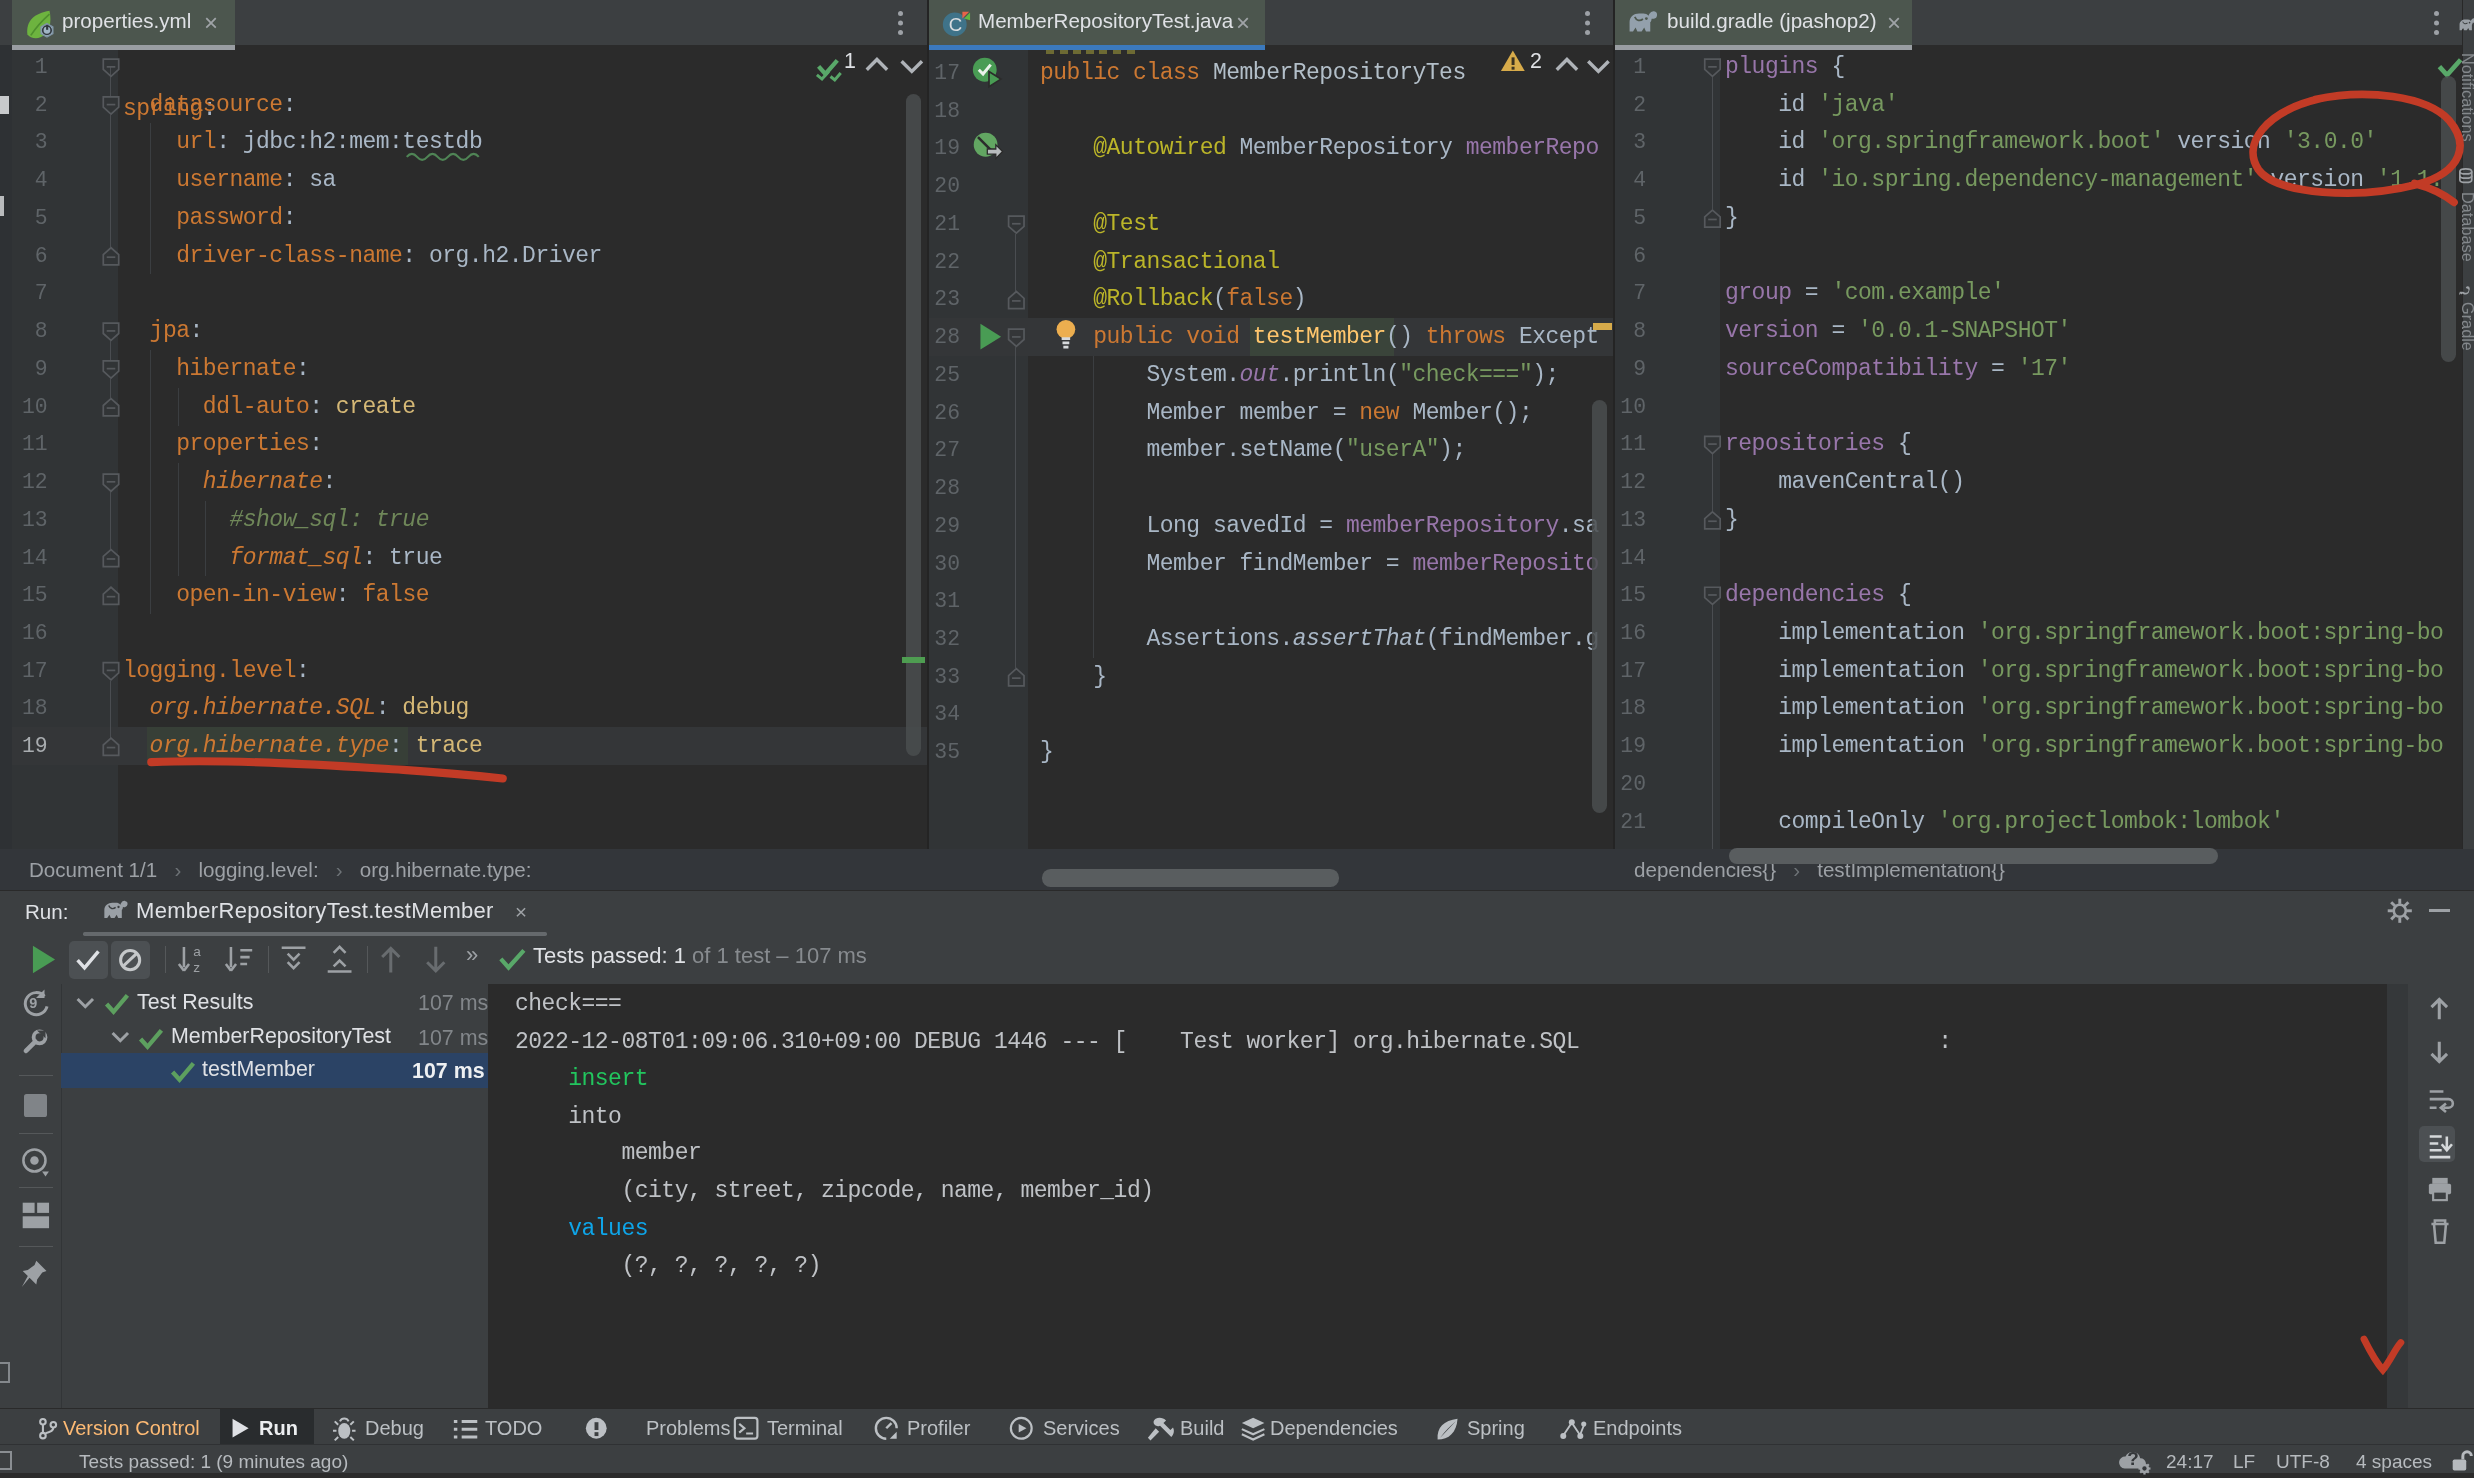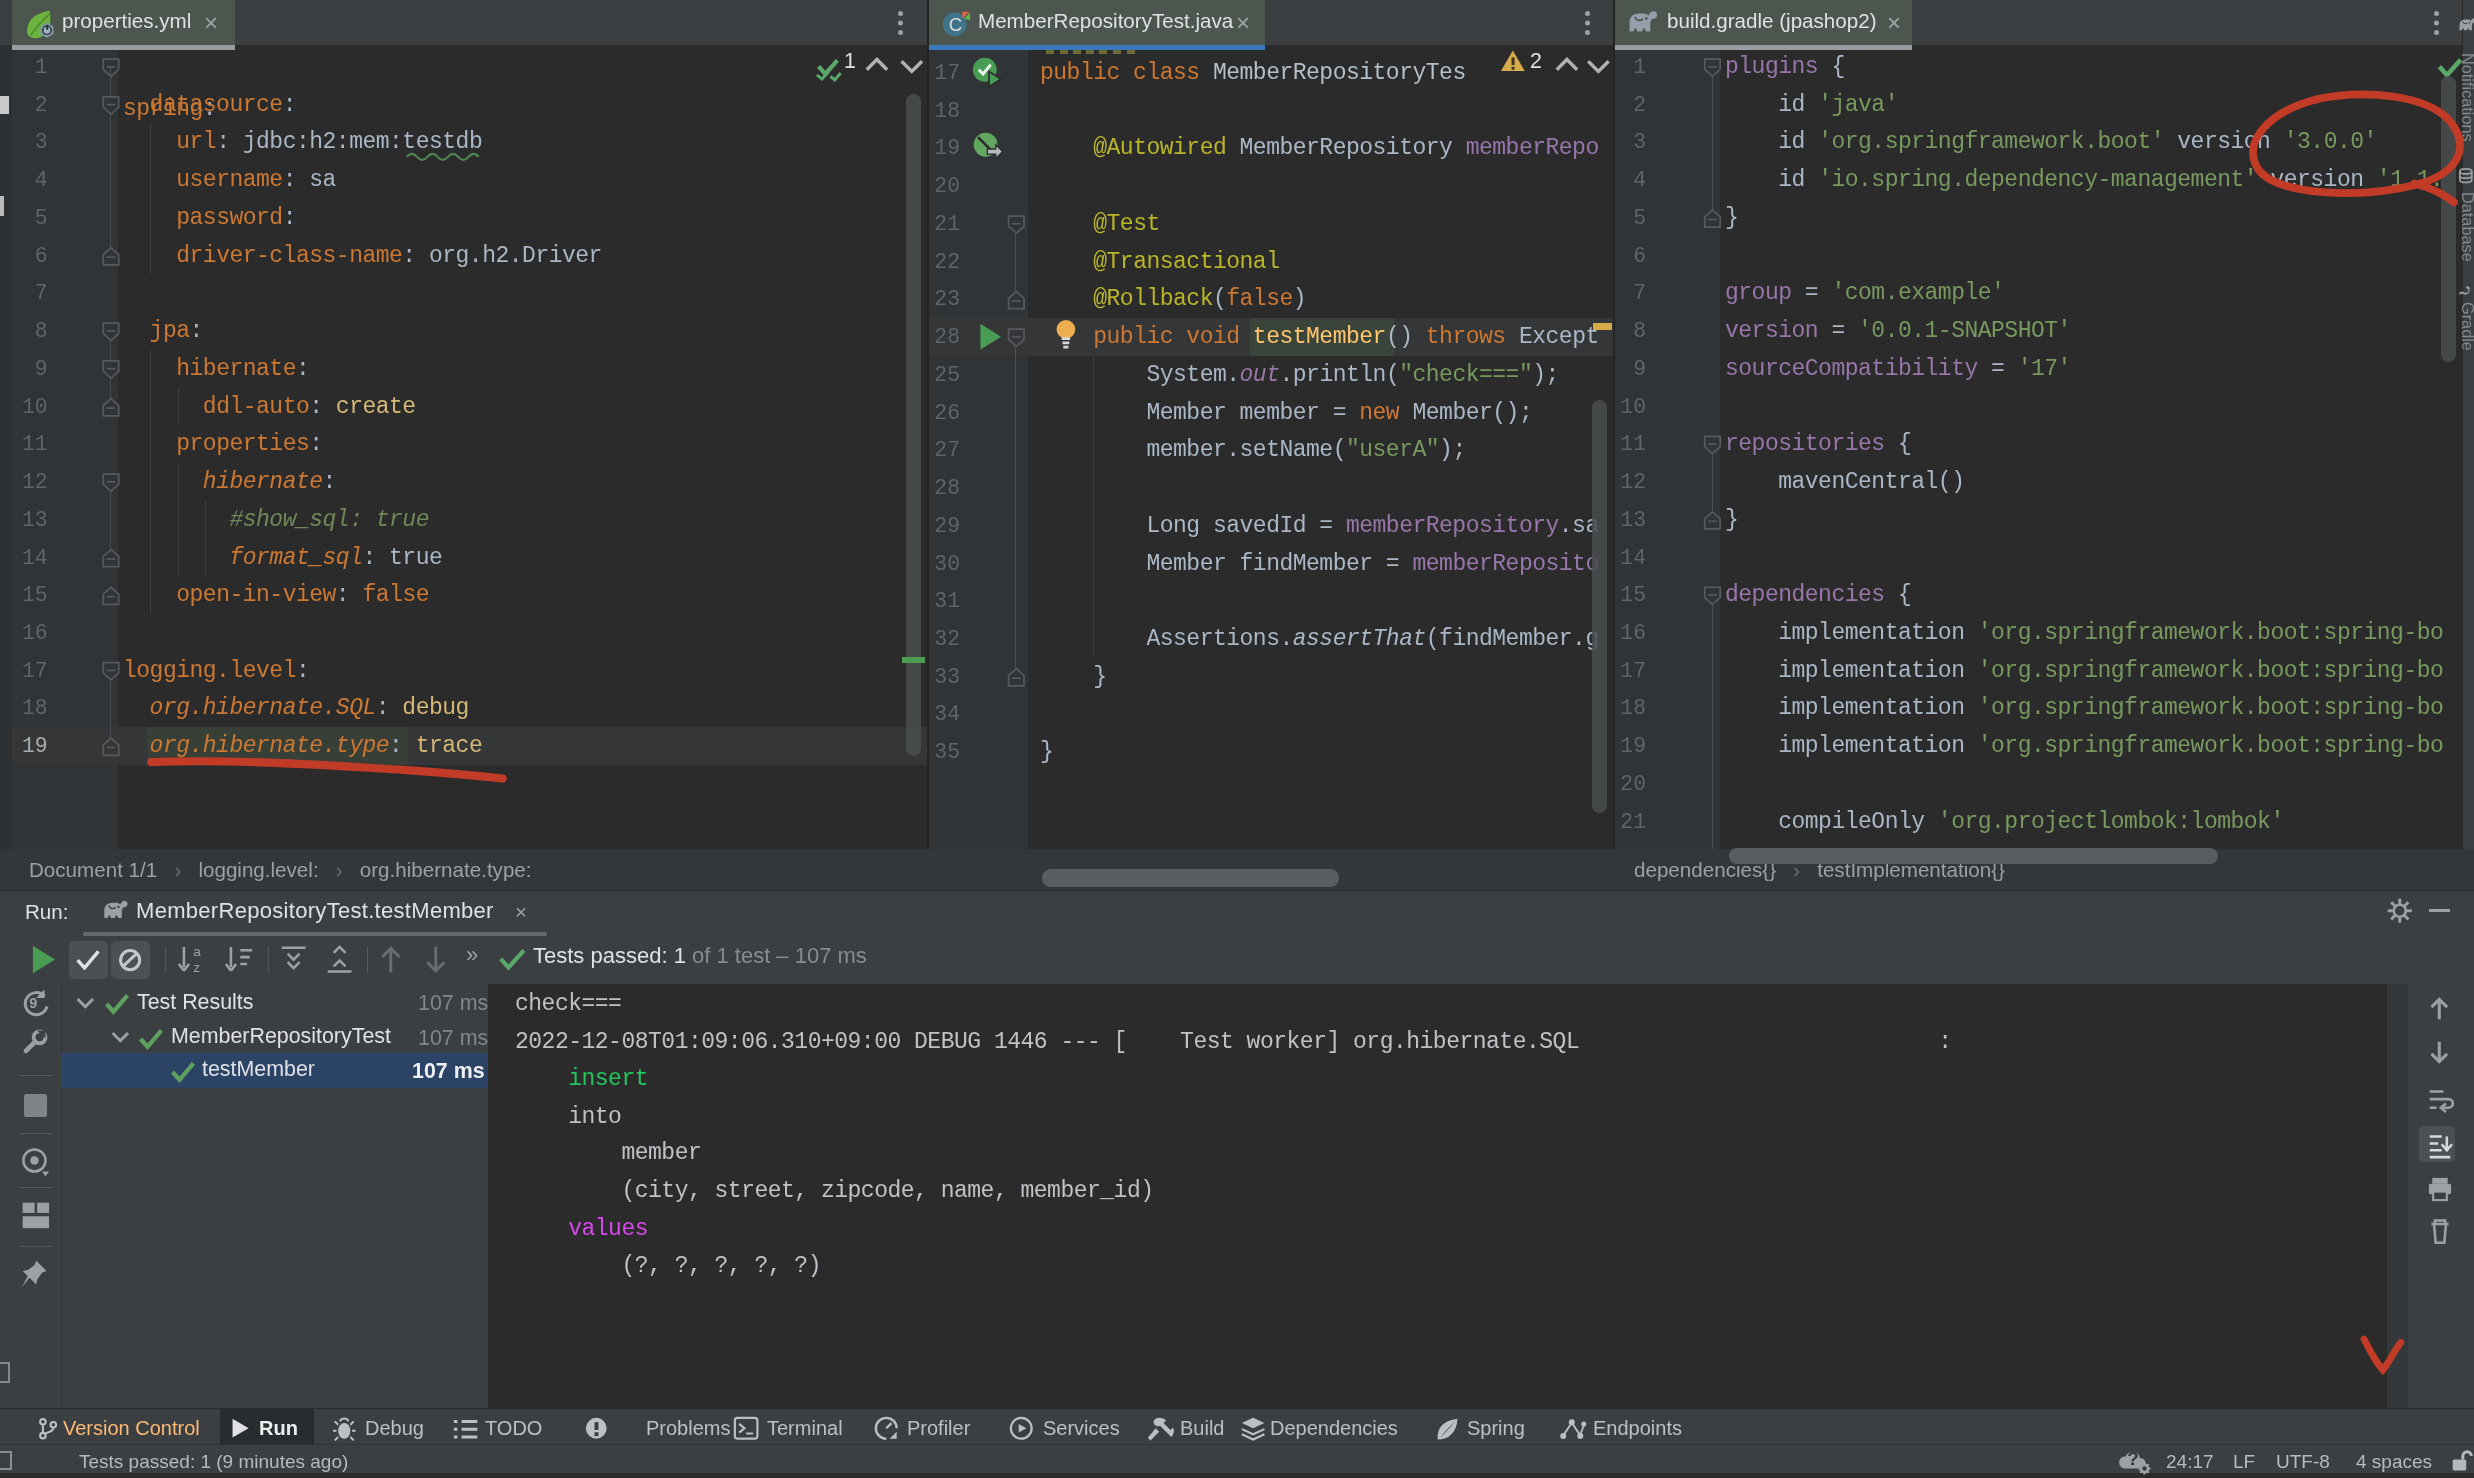--- a/index.html
+++ b/index.html
@@ -456,21 +456,21 @@
 <div class="abs ui" style="left:202px;top:1057px;font-size:21.4px;">testMember</div>
 <div class="abs" style="left:412px;top:1059px;font-size:21.4px;color:#eef0f2;font-weight:bold;">107 ms</div>
 
 <div id="console"></div>
 <div class="cl" style="left:515px;top:985px;color:#bfc2c6;">check===</div>
 <div class="cl" style="left:515px;top:1023px;color:#bfc2c6;">2022-12-08T01:09:06.310+09:00&nbsp;DEBUG&nbsp;1446&nbsp;---&nbsp;[&nbsp;&nbsp;&nbsp;&nbsp;Test&nbsp;worker]&nbsp;org.hibernate.SQL&nbsp;&nbsp;&nbsp;&nbsp;&nbsp;&nbsp;&nbsp;&nbsp;&nbsp;&nbsp;&nbsp;&nbsp;&nbsp;&nbsp;&nbsp;&nbsp;&nbsp;&nbsp;&nbsp;&nbsp;&nbsp;&nbsp;&nbsp;&nbsp;&nbsp;&nbsp;&nbsp;:</div>
 <div class="cl" style="left:515px;top:1060px;color:#22c55e;">&nbsp;&nbsp;&nbsp;&nbsp;insert&nbsp;</div>
 <div class="cl" style="left:515px;top:1098px;color:#bfc2c6;">&nbsp;&nbsp;&nbsp;&nbsp;into</div>
 <div class="cl" style="left:515px;top:1134px;color:#bfc2c6;">&nbsp;&nbsp;&nbsp;&nbsp;&nbsp;&nbsp;&nbsp;&nbsp;member&nbsp;</div>
 <div class="cl" style="left:515px;top:1172px;color:#bfc2c6;">&nbsp;&nbsp;&nbsp;&nbsp;&nbsp;&nbsp;&nbsp;&nbsp;(city,&nbsp;street,&nbsp;zipcode,&nbsp;name,&nbsp;member_id)&nbsp;</div>
-<div class="cl" style="left:515px;top:1210px;color:#d946ef;">&nbsp;&nbsp;&nbsp;&nbsp;values</div>
+<div class="cl" style="left:515px;top:1210px;color:#0ea5e9;">&nbsp;&nbsp;&nbsp;&nbsp;values</div>
 <div class="cl" style="left:515px;top:1247px;color:#bfc2c6;">&nbsp;&nbsp;&nbsp;&nbsp;&nbsp;&nbsp;&nbsp;&nbsp;(?,&nbsp;?,&nbsp;?,&nbsp;?,&nbsp;?)</div>
 <div class="abs" style="left:2387px;top:984px;width:20.6px;height:424px;background:#35383a;"></div>
 <div class="abs" style="left:2419px;top:1126px;width:36px;height:36px;background:#4c5053;border-radius:5.1px;"></div>
 <svg width="26" height="26" style="left:2428px;top:995px;" viewBox="0 0 30 30">
     <path d="M13,28 v-22 M4,14 l9,-9 l9,9" stroke="#9da1a5" stroke-width="3.5" fill="none"></path>
   </svg>
 <svg width="26" height="26" style="left:2428px;top:1040px;" viewBox="0 0 30 30">
     <path d="M13,2 v22 M4,16 l9,9 l9,-9" stroke="#9da1a5" stroke-width="3.5" fill="none"></path>
   </svg>
 <svg width="27.4" height="26" style="left:2428px;top:1087px;" viewBox="0 0 32 30">

